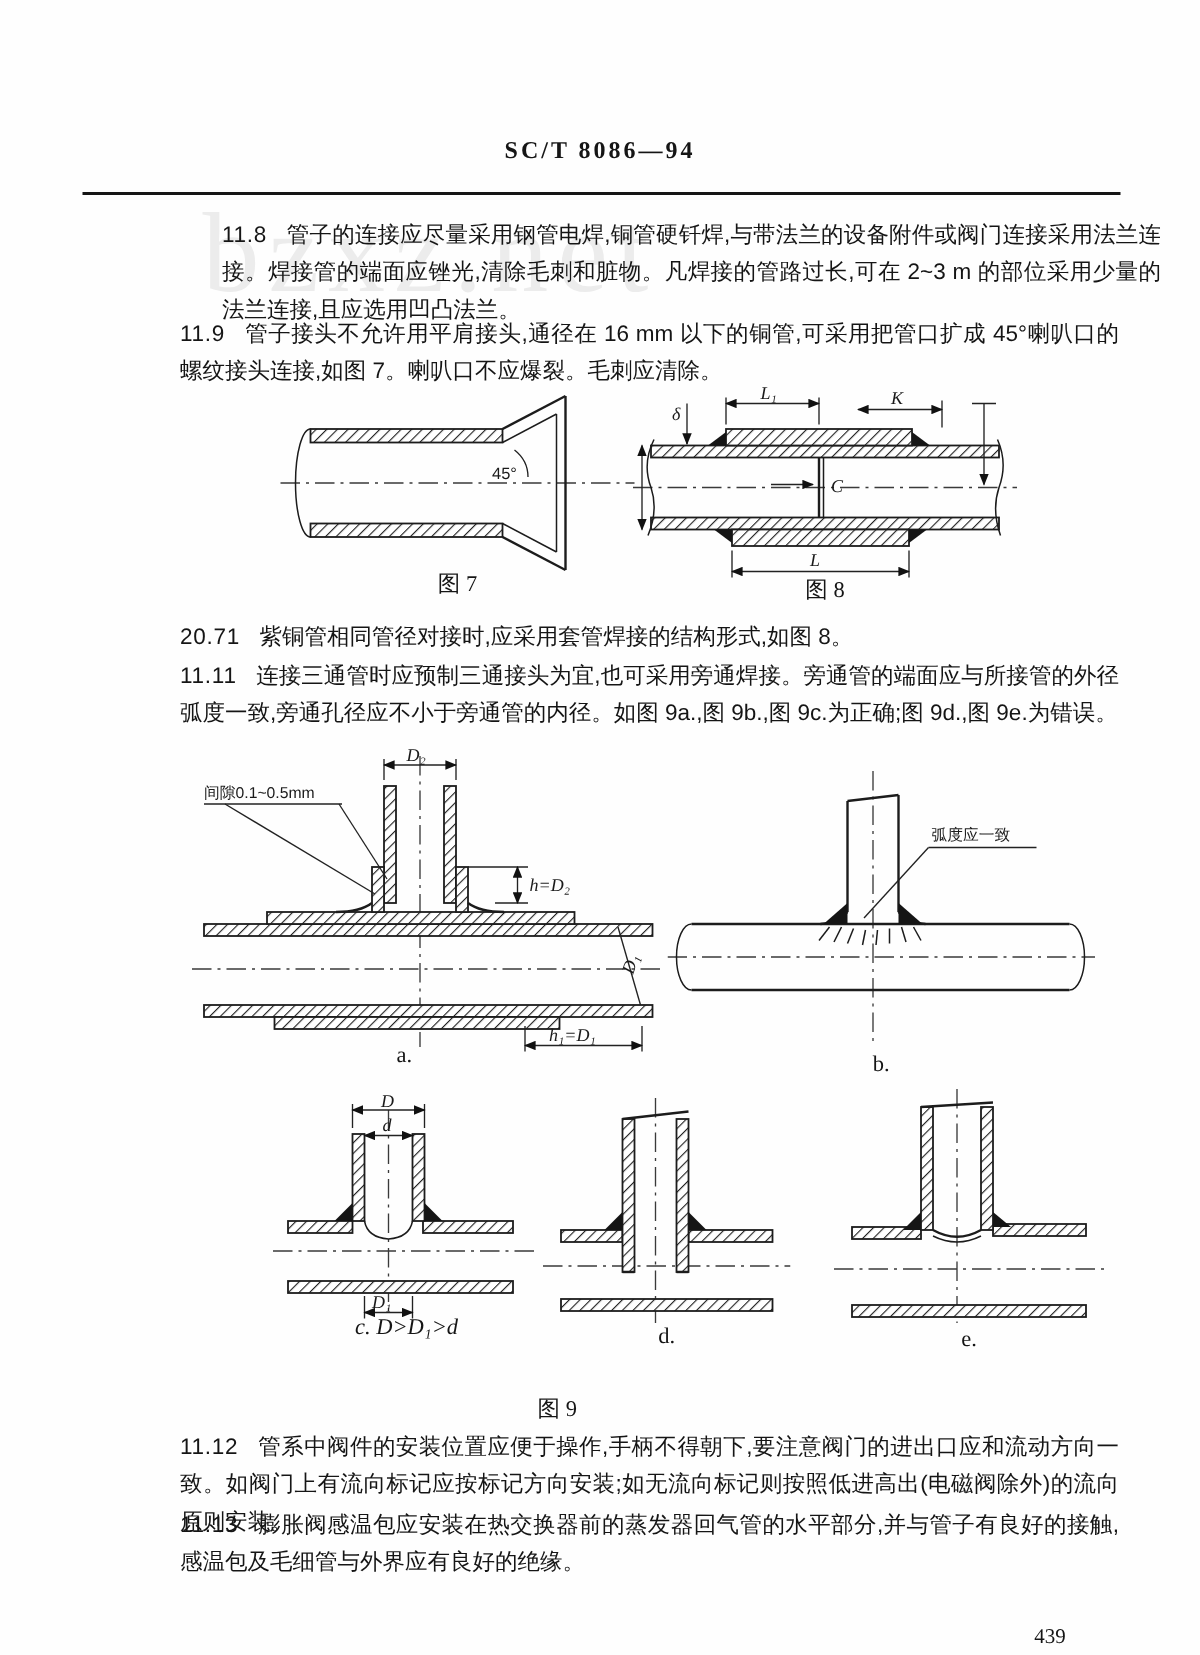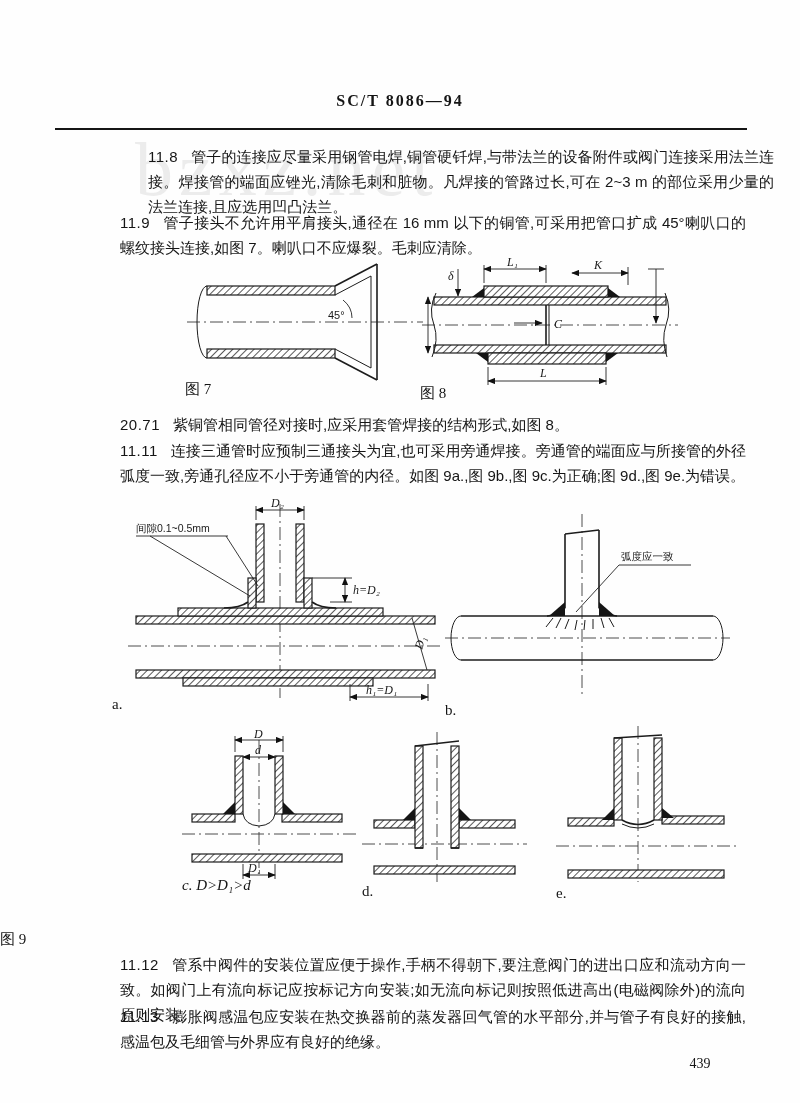--- a/index.html
+++ b/index.html
@@ -25,33 +25,33 @@
     font-size:15px;line-height:25px;text-align:justify;
   }
   .secnum{padding-right:13px;letter-spacing:0.5px;}
   .p1{top:144px;margin-left:28px;} .p2{top:210px;} .p3{top:412px;} .p4{top:438px;}
   .p5{top:952px;} .p6{top:1004px;}
   .figbox{position:absolute;}
   .f7{left:185px;top:262px;} .f8{left:420px;top:255px;}
   .f9a{left:128px;top:498px;} .f9b{left:445px;top:510px;}
   .f9c{left:182px;top:730px;} .f9d{left:362px;top:728px;} .f9e{left:556px;top:724px;}
   .cap{
-    position:absolute;font-size:15px;text-align:left;
+    position:absolute;font-size:15px;text-align:center;
     font-family:"Liberation Serif","DejaVu Serif",serif;color:#151515;
   }
   .cap7{left:185px;top:380px;width:240px;}
   .cap8{left:420px;top:384px;width:260px;}
-  .cap9{left:0;top:930px;width:685px;}
+  .cap9{left:0;top:930px;width:685px;padding-left:29px;}
   .capA{left:112px;top:696px;width:315px;}
   .capB{left:445px;top:702px;width:285px;}
   .capC{left:182px;top:877px;width:178px;font-style:italic;}
   .capD{left:362px;top:883px;width:165px;}
   .capE{left:556px;top:885px;width:180px;}
   .pagenum{
-    position:absolute;top:1056px;left:660px;width:80px;text-align:center;
+    position:absolute;top:1084px;left:660px;width:80px;text-align:center;
     font-size:14px;font-family:"Liberation Serif","DejaVu Serif",serif;
   }
   
   .ln{stroke:#1c1c1c;fill:none;stroke-width:1.6;}
   .thin{stroke-width:1;}
   .cl{stroke:#3a3a3a;stroke-width:0.9;fill:none;stroke-dasharray:13 4 2 4;}
   .dim{stroke:#222;stroke-width:0.9;fill:none;}
   .wall{fill:url(#hatch);stroke:#1c1c1c;stroke-width:1.2;}
   .fillet{fill:#151515;stroke:none;}
   .lbl{font-size:11px;fill:#1a1a1a;font-family:"Liberation Sans","DejaVu Sans",sans-serif;}

